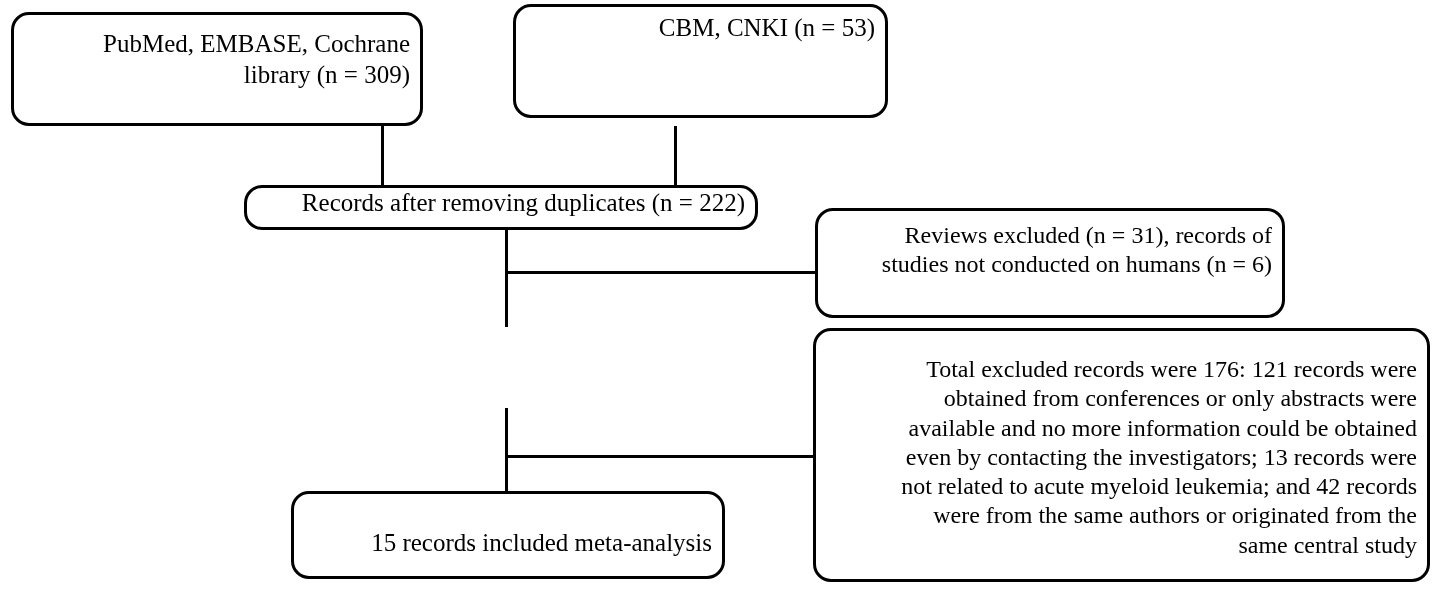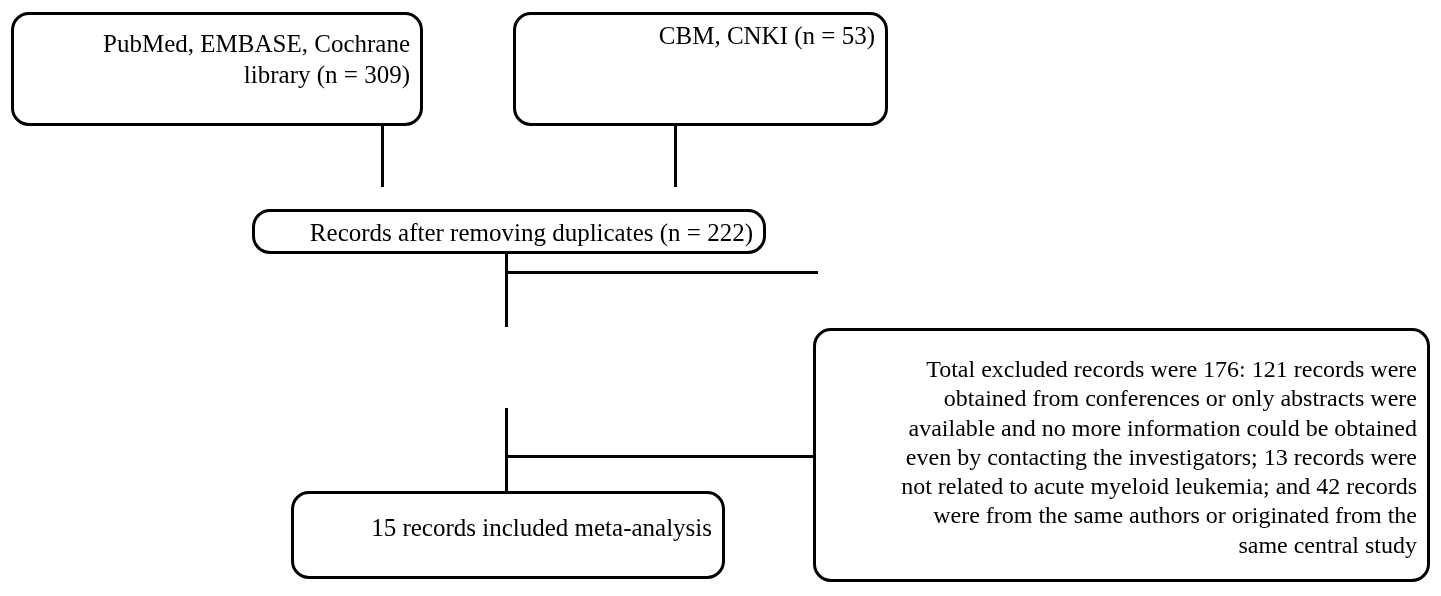--- a/index.html
+++ b/index.html
@@ -36,26 +36,26 @@
   .conn {
     position: absolute;
     background: #000000;
     z-index: 1;
   }
   .vline { width: 3px; }
   .hline { height: 3px; }
 
   
   #n-sources-intl { left: 11px;  top: 12px;  width: 412px; height: 114px; font-size: 25px; padding-top: 14px; }
-  #n-sources-cn   { left: 513px; top: 12px;  width: 375px; height: 114px; font-size: 25px; }
-  #n-dedup        { left: 252px; top: 185px; width: 514px; height: 45px;  font-size: 25px; padding-top: 6px; margin-top: 24px; }
+  #n-sources-cn   { left: 513px; top: 4px;  width: 375px; height: 114px; font-size: 25px; }
+  #n-dedup        { left: 244px; top: 185px; width: 514px; height: 45px;  font-size: 25px; padding-top: 0; }
   #n-reviews-exc  { left: 815px; top: 208px; width: 470px; height: 110px; font-size: 24px; padding-top: 10px; }
   #n-further-eval { left: 274px; top: 325px; width: 486px; height: 84px;  font-size: 25px; padding-top: 17px; }
   #n-total-exc    { left: 813px; top: 328px; width: 617px; height: 254px; font-size: 24px; padding-top: 24px; }
-  #n-included     { left: 291px; top: 491px; width: 434px; height: 88px;  font-size: 25px; padding-top: 19px; }
+  #n-included     { left: 291px; top: 491px; width: 434px; height: 88px;  font-size: 25px; padding-top: 34px; }
 
   
   
   #c-intl-down  { left: 381px; top: 126px; height: 61px; }
   #c-cn-down    { left: 674px; top: 126px; height: 61px; }
   
   #c-trunk-1    { left: 505px; top: 229px; height: 98px; }
   
   #c-branch-1   { left: 505px; top: 271px; width: 313px; }
   
@@ -81,20 +81,24 @@
   </div>
 
   <div class="node" id="n-sources-cn">
     <span class="txt">CBM, CNKI (n = 53)</span>
   </div>
 
   <div class="node" id="n-dedup">
     <span class="txt">Records after removing duplicates (n = 222)</span>
   </div>
 
+  <div class="node" id="n-reviews-exc">
+    <span class="txt">Reviews excluded (n = 31), records of
+studies not conducted on humans (n = 6)</span>
+  </div>
 
 
   <div class="node" id="n-total-exc">
     <span class="txt">Total excluded records were 176: 121 records were
 obtained from conferences or only abstracts were
 available and no more information could be obtained
 even by contacting the investigators; 13 records were
 not related to acute myeloid leukemia; and 42 records
 were from the same authors or originated from the
 same central study</span>

